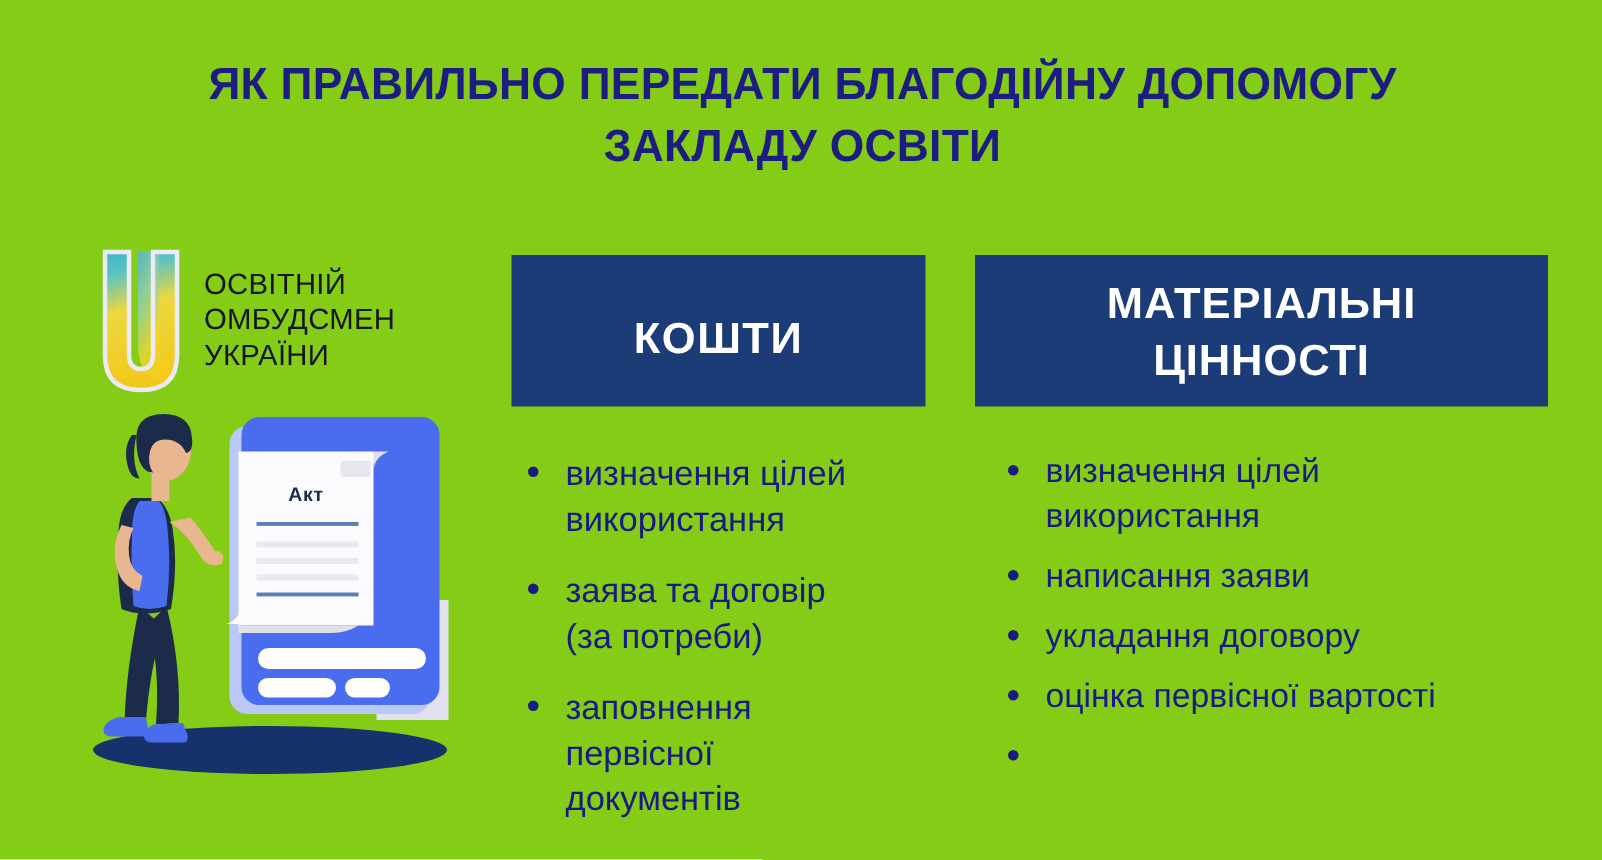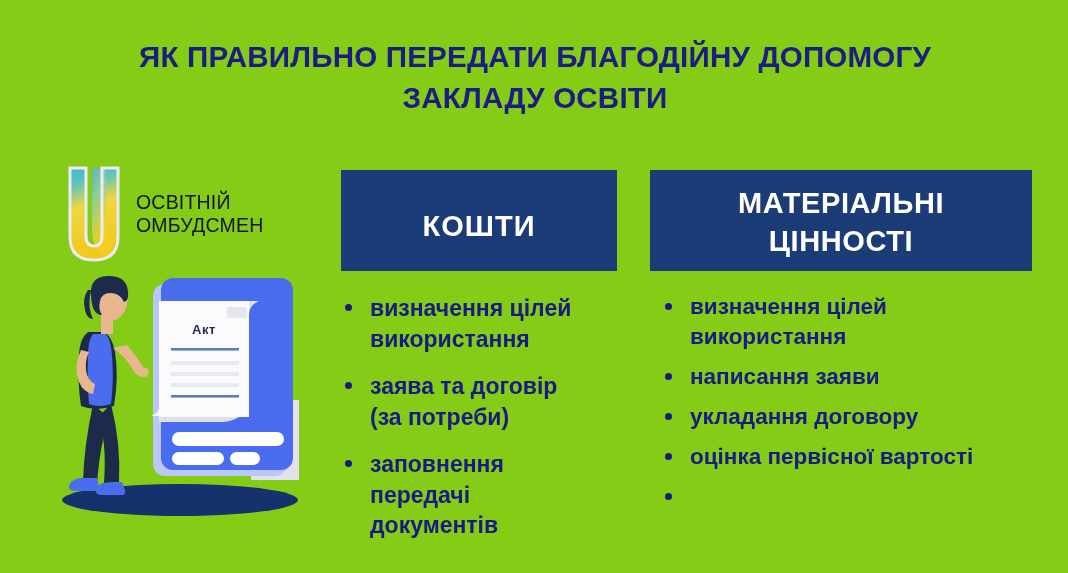--- a/index.html
+++ b/index.html
@@ -88,24 +88,24 @@
     letter-spacing: 0.6px;
     line-height: 1.28;
     padding-top: 4px;
   }
   #head-goods .ln { display: block; white-space: nowrap; }
 
   
   .bullets {
     position: absolute;
     list-style: none;
-    margin: 5px;
+    margin: 12px;
     padding: 0;
     color: #1a1a84;
-    font-weight: bold;
+    font-weight: normal;
   }
   .bullets li {
     position: relative;
     padding-left: 36px;
   }
   .bullets li::before {
     content: "";
     position: absolute;
     left: 11px;
     width: 7px;
@@ -162,20 +162,21 @@
           <stop offset="1" stop-color="#f5cd1c"></stop>
         </linearGradient>
       </defs>
       <path d="M4 2 H20 V70 Q20 80 28 80 Q36 80 36 70 V2 H52 V71 Q52 94 28 94 Q4 94 4 71 Z" fill="url(#gmark)"></path>
       <path d="M26 2 H40 V64 Q40 74 47 74 V88 Q26 88 26 64 Z" fill="url(#gmark2)" opacity="0.85"></path>
       <path d="M4 2 H20 V70 Q20 80 28 80 Q36 80 36 70 V2 H52 V71 Q52 94 28 94 Q4 94 4 71 Z" fill="none" stroke="#eceaf6" stroke-width="3"></path>
     </svg>
     <div id="logo-text">
       <span>ОСВІТНІЙ</span>
       <span>ОМБУДСМЕН</span>
+      <span>УКРАЇНИ</span>
     </div>
   </div>
 
   <div id="illustration">
     <svg viewBox="0 0 262 252">
 
       <ellipse cx="125" cy="228" rx="118" ry="16" fill="#16316b"></ellipse>
 
       <rect x="196" y="128" width="48" height="80" fill="#e3e1f0"></rect>
 
@@ -245,21 +246,21 @@
     </li>
     <li>
       <span class="txt">
         <span>заява та договір</span>
         <span>(за потреби)</span>
       </span>
     </li>
     <li>
       <span class="txt">
         <span>заповнення</span>
-        <span>передачі</span>
+        <span>первісної</span>
         <span>документів</span>
       </span>
     </li>
   </ul>
 
   <ul class="bullets" id="list-goods">
     <li>
       <span class="txt">
         <span>визначення цілей</span>
         <span>використання</span>

